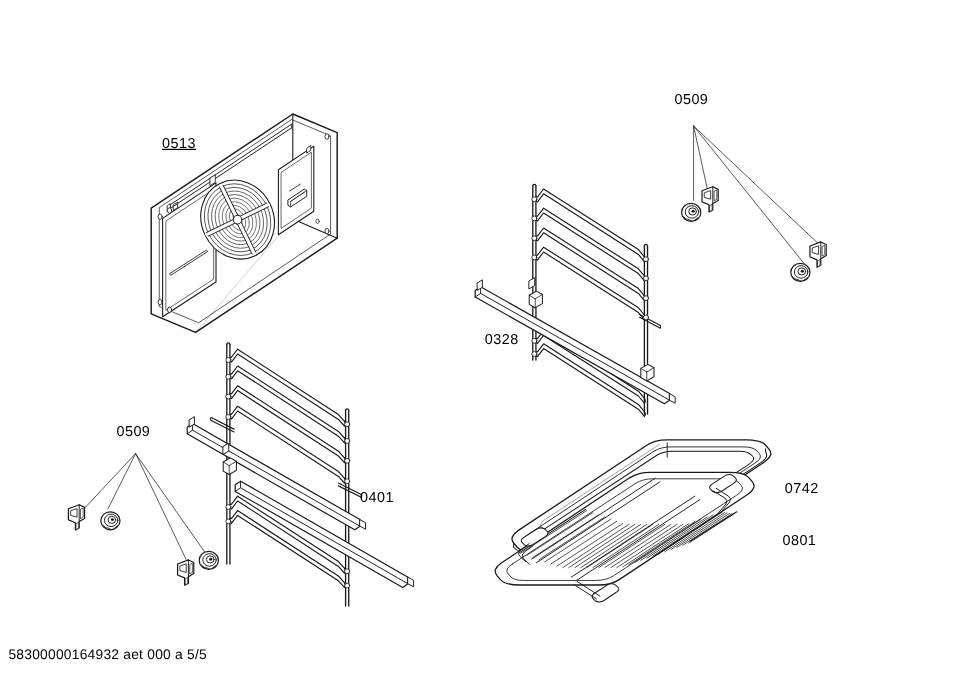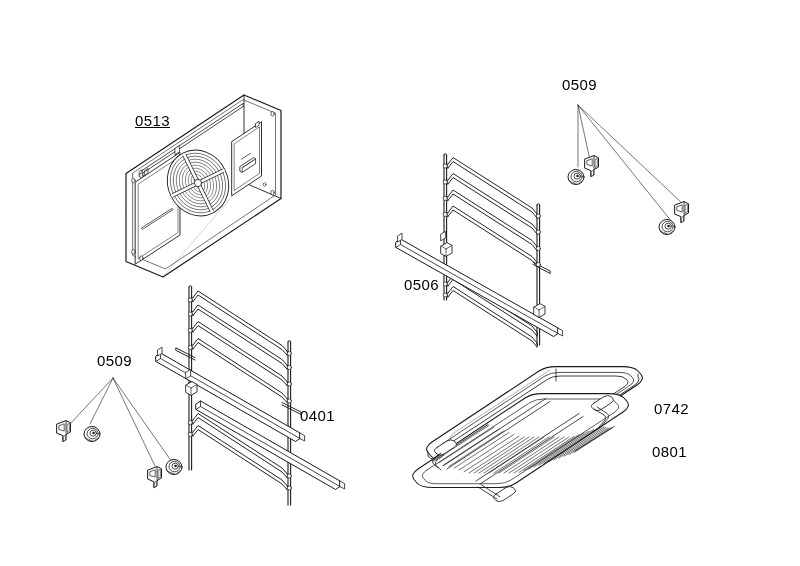--- a/index.html
+++ b/index.html
@@ -21,21 +21,21 @@
   #diagram-svg {
     position: absolute;
     left: 0;
     top: 0;
     width: 800px;
     height: 566px;
   }
   .part-label {
     position: absolute;
     font-family: "Liberation Sans", sans-serif;
-    font-size: 15px;
+    font-size: 12px;
     color: #000000;
     letter-spacing: 0.4px;
     white-space: nowrap;
   }
   #footer-text {
     position: absolute;
     left: 7px;
     top: 540px;
     font-family: "Liberation Sans", sans-serif;
     font-size: 11.5px;
@@ -410,22 +410,23 @@
 
     </g>
   </svg>
 
   <div class="part-label" style="left:135px; top:112px;text-decoration:underline;">0513</div>
 
   <div class="part-label" style="left:97px; top:352px;">0509</div>
 
   <div class="part-label" style="left:300px; top:407px;">0401</div>
 
-  <div class="part-label" style="left:404px; top:276px;">0506</div>
+  <div class="part-label" style="left:404px; top:276px;">0328</div>
 
   <div class="part-label" style="left:562px; top:76px;">0509</div>
 
   <div class="part-label" style="left:654px; top:400px;">0742</div>
 
   <div class="part-label" style="left:652px; top:443px;">0801</div>
 
+  <div id="footer-text">58300000164932 aet 000 a 5/5</div>
 
 </div>
 
 </body></html>

